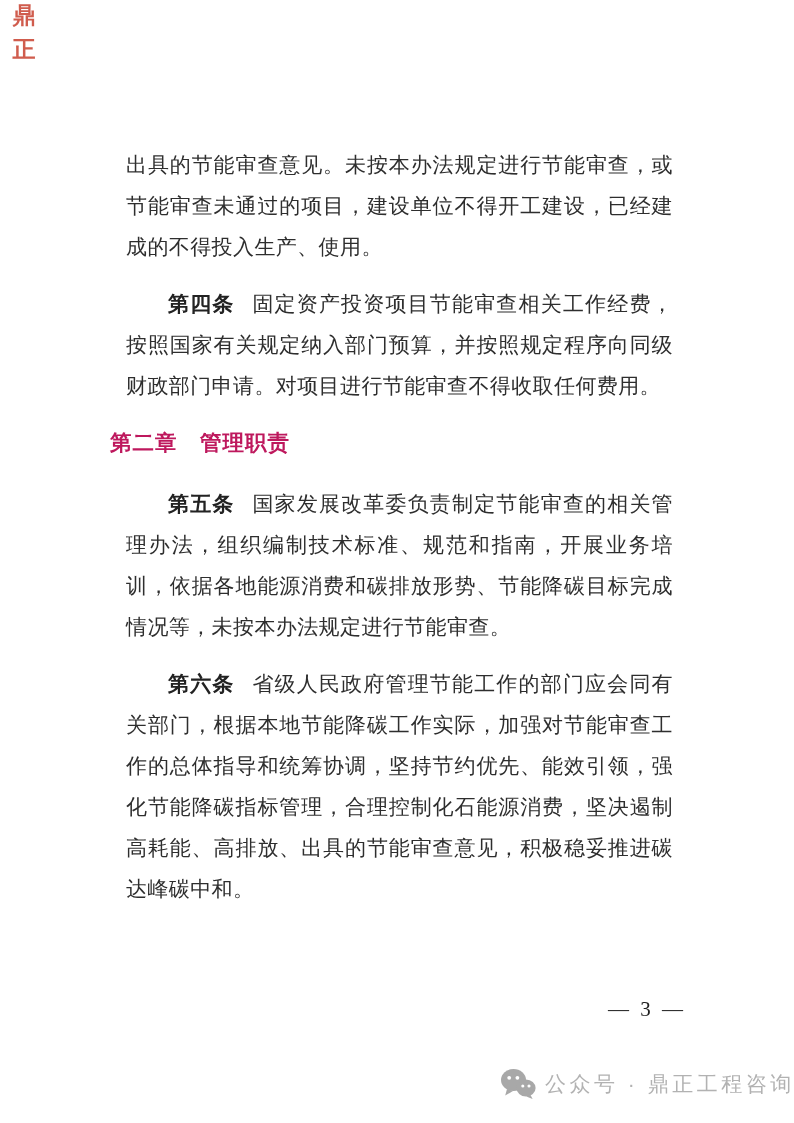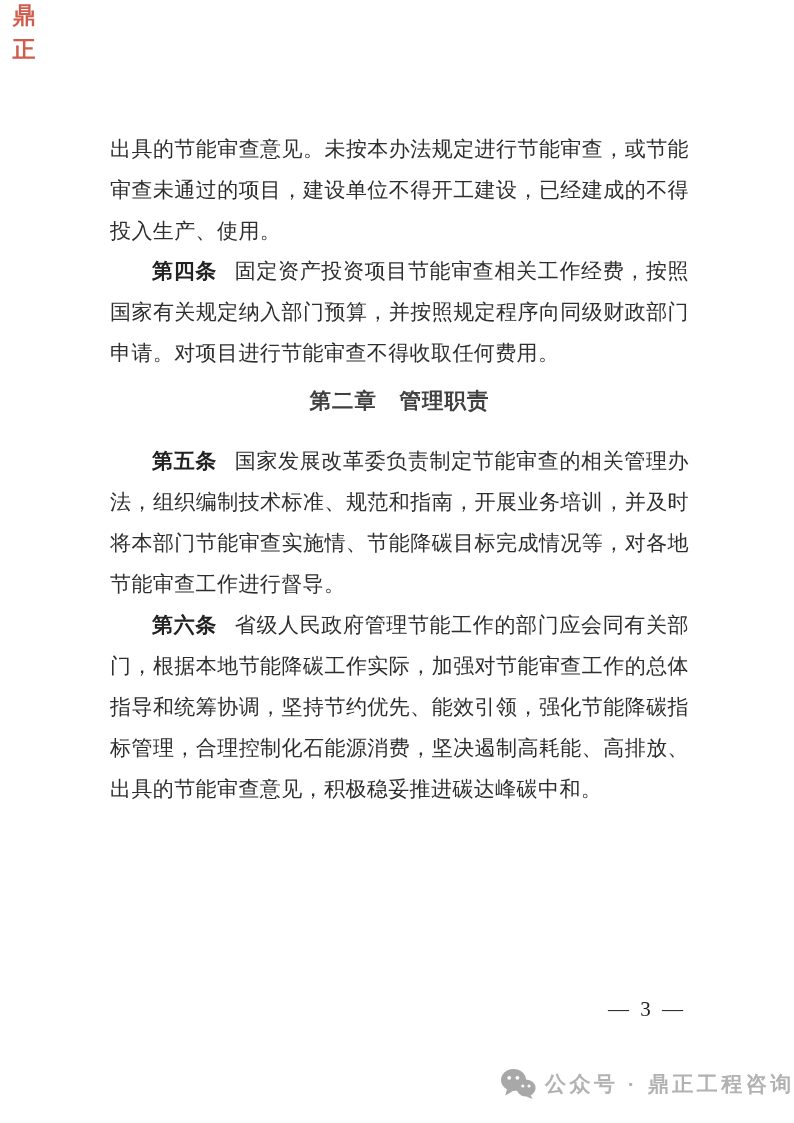--- a/index.html
+++ b/index.html
@@ -35,43 +35,42 @@
   }
   
   .content {
     position: absolute;
     left: 110px;
     top: 129px;
     width: 579px;
     color: #2e2e2e;
   }
   .content p {
-    margin: 0;
+    margin: 16px;
     font-size: 21px;
     line-height: 41px;
     text-align: justify;
     text-justify: inter-ideograph;
     letter-spacing: 0.4px;
   }
   .content p.indent {
     text-indent: 2em;
-    font-family: Liberation Mono, monospace;
   }
   .term {
     font-weight: bold;
     margin-right: 0.85em;
     color: #222222;
   }
   .chapter-heading {
     margin: 6px 0 20px 0;
     font-size: 21.5px;
     line-height: 41px;
     font-weight: bold;
-    text-align: center;
-    color: #404040;
+    text-align: left;
+    color: #be185d;
     letter-spacing: 1px;
   }
   .page-number {
     position: absolute;
     top: 995px;
     right: 108px;
     font-size: 21px;
     line-height: 28px;
     color: #1f1f1f;
     letter-spacing: 3px;
@@ -102,37 +101,37 @@
     <span style="color:#c8402f;">正</span>
   </div>
 
   <div class="content">
     <p>出具的节能审查意见。未按本办法规定进行节能审查，或节能审查未通过的项目，建设单位不得开工建设，已经建成的不得投入生产、使用。</p>
 
     <p class="indent"><b class="term">第四条</b><span>固定资产投资项目节能审查相关工作经费，按照国家有关规定纳入部门预算，并按照规定程序向同级财政部门申请。对项目进行节能审查不得收取任何费用。</span></p>
 
     <h2 class="chapter-heading">第二章　管理职责</h2>
 
-    <p class="indent"><b class="term">第五条</b><span>国家发展改革委负责制定节能审查的相关管理办法，组织编制技术标准、规范和指南，开展业务培训，并及时将本部门节能审查实施情、节能降碳目标完成情况等，对各地节能审查工作进行督导。</span></p>
+    <p class="indent"><b class="term">第五条</b><span>国家发展改革委负责制定节能审查的相关管理办法，组织编制技术标准、规范和指南，开展业务培训，依据各地能源消费和碳排放形势、节能降碳目标完成情况等，未按本办法规定进行节能审查。</span></p>
 
     <p class="indent"><b class="term">第六条</b><span>省级人民政府管理节能工作的部门应会同有关部门，根据本地节能降碳工作实际，加强对节能审查工作的总体指导和统筹协调，坚持节约优先、能效引领，强化节能降碳指标管理，合理控制化石能源消费，坚决遏制高耗能、高排放、出具的节能审查意见，积极稳妥推进碳达峰碳中和。</span></p>
 
   </div>
 
   <div class="page-number">— 3 —</div>
 
   <div class="footer-watermark">
     <span style="display:inline-flex;">
       <svg width="36" height="31" viewBox="0 0 36 31" xmlns="http://www.w3.org/2000/svg">
         <ellipse cx="13.5" cy="12" rx="12.5" ry="11" fill="#a8a8a8"></ellipse>
         <path d="M7 21 L5.2 27.5 L13 23 Z" fill="#a8a8a8"></path>
         <circle cx="9.2" cy="9.8" r="1.9" fill="#ffffff"></circle>
         <circle cx="17.4" cy="9.8" r="1.9" fill="#ffffff"></circle>
         <ellipse cx="26" cy="20" rx="9.6" ry="8.6" fill="#a8a8a8"></ellipse>
         <path d="M30.5 27 L32.6 31 L26.3 28.6 Z" fill="#a8a8a8"></path>
         <circle cx="22.8" cy="18" r="1.55" fill="#ffffff"></circle>
         <circle cx="29" cy="18" r="1.55" fill="#ffffff"></circle>
       </svg>
     </span>
-    <span class="footer-text" style="color:#b2b2b2;font-weight:bold;">公众号 · 鼎正工程咨询</span>
+    <span class="footer-text" style="color:#b2b2b2;">公众号 · 鼎正工程咨询</span>
   </div>
 
 </div>
 
 </body></html>

